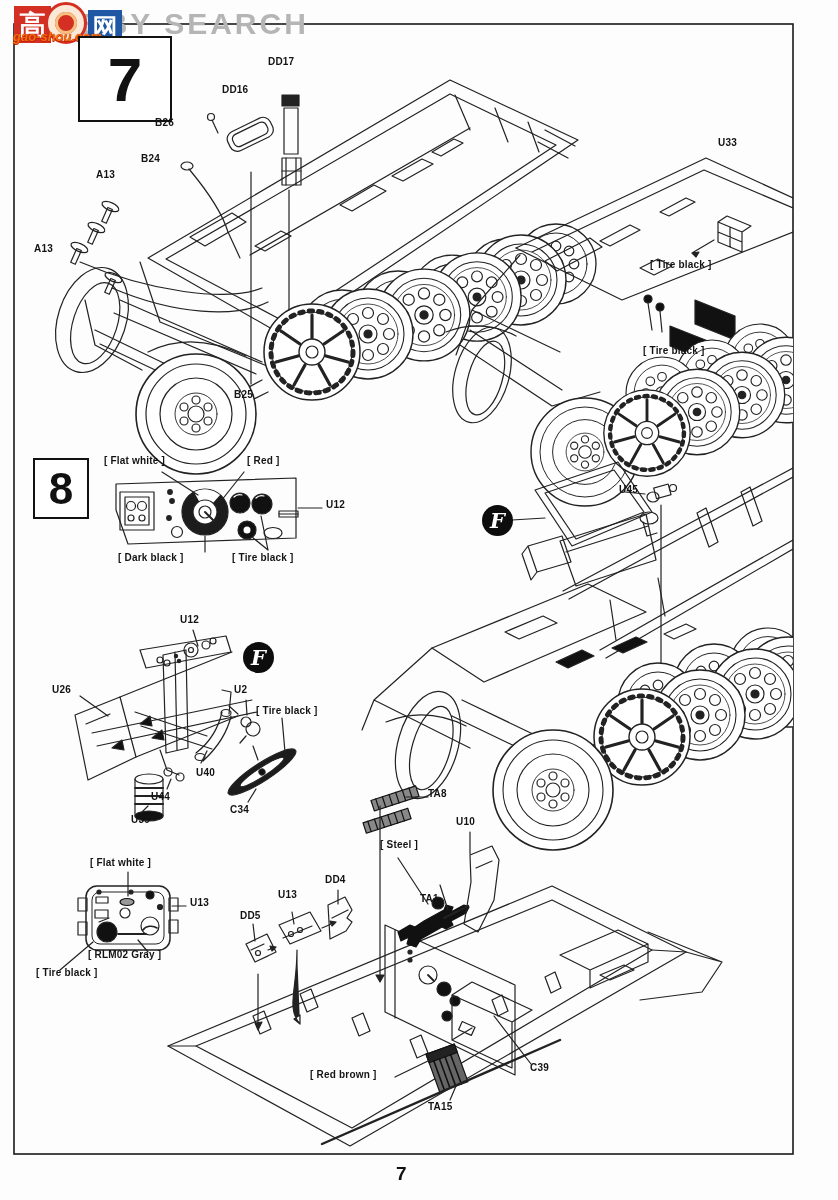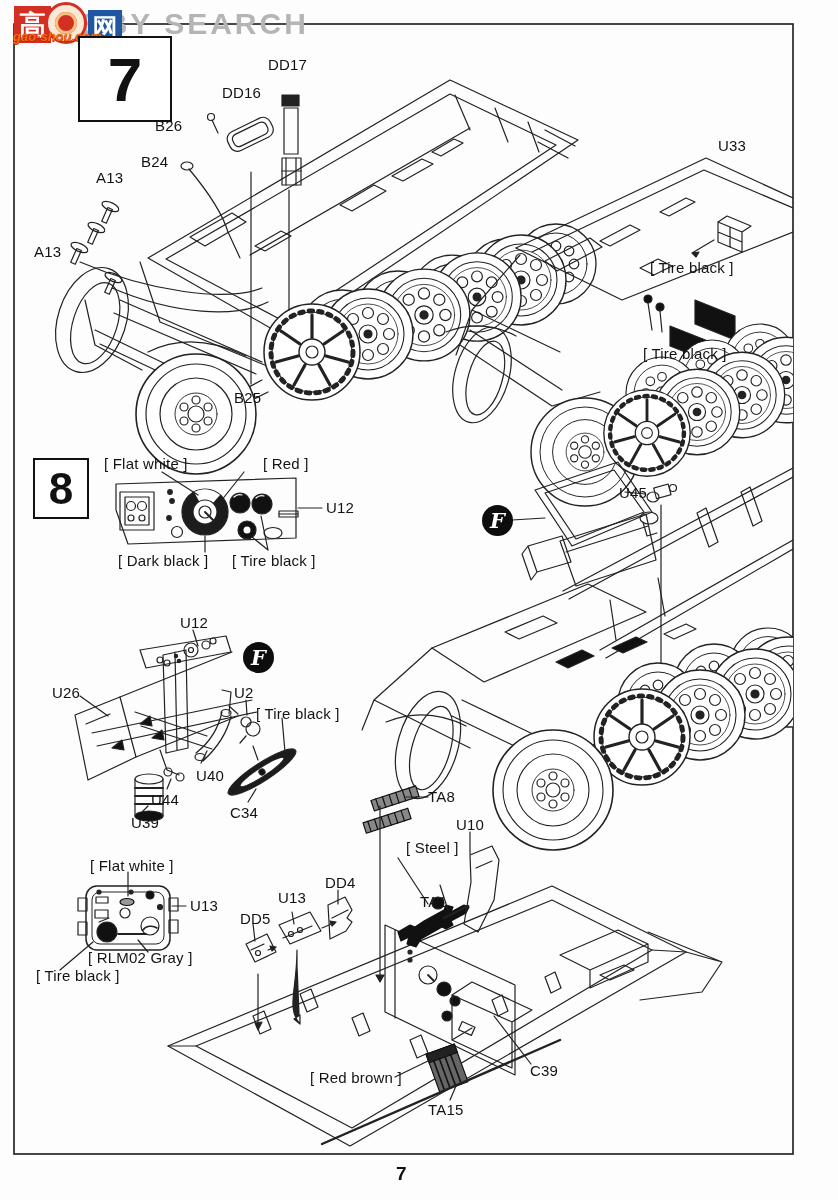--- a/index.html
+++ b/index.html
@@ -1,20 +1,20 @@
 <!DOCTYPE html>
 <html><head>
 <meta charset="utf-8">
 <style>
   html,body{margin:0;padding:0;background:#fff;}
   .page{position:relative;width:838px;height:1200px;background:#fdfdfd;overflow:hidden;
         font-family:"Liberation Sans",sans-serif;}
   svg{position:absolute;left:0;top:0;}
   
-  .lbl{position:absolute;font-weight:normal;font-size:15px;color:#131313;white-space:nowrap;
+  .lbl{position:absolute;font-weight:bold;font-size:10px;color:#131313;white-space:nowrap;
        letter-spacing:.2px;line-height:1;}
   
   .stepbox{position:absolute;border:2.5px solid #111;background:#fff;color:#111;
            display:flex;align-items:center;justify-content:center;font-weight:bold;}
   .step7{left:78px;top:36px;width:90px;height:82px;font-size:62px;}
   .step8{left:33px;top:458px;width:52px;height:57px;font-size:44px;}
   
   .fmark{position:absolute;width:31px;height:31px;border-radius:50%;background:#0d0d0d;color:#fff;
          display:flex;align-items:center;justify-content:center;
          font-family:"DejaVu Serif",serif;font-style:italic;font-weight:bold;font-size:21px;}
@@ -459,37 +459,37 @@
   <div class="lbl" style="left:155px;top:118px;">B26</div>
   <div class="lbl" style="left:141px;top:154px;">B24</div>
   <div class="lbl" style="left:96px;top:170px;">A13</div>
   <div class="lbl" style="left:34px;top:244px;">A13</div>
   <div class="lbl" style="left:234px;top:390px;">B25</div>
   <div class="lbl" style="left:718px;top:138px;">U33</div>
   <div class="lbl" style="left:650px;top:260px;">[ Tire black ]</div>
   <div class="lbl" style="left:643px;top:346px;">[ Tire black ]</div>
 
   <div class="lbl" style="left:104px;top:456px;">[ Flat white ]</div>
-  <div class="lbl" style="left:239px;top:456px;padding-left:24px;">[ Red ]</div>
+  <div class="lbl" style="left:223px;top:456px;padding-left:24px;">[ Red ]</div>
   <div class="lbl" style="left:326px;top:500px;">U12</div>
   <div class="lbl" style="left:118px;top:553px;">[ Dark black ]</div>
   <div class="lbl" style="left:232px;top:553px;">[ Tire black ]</div>
   <div class="lbl" style="left:180px;top:615px;">U12</div>
   <div class="lbl" style="left:52px;top:685px;">U26</div>
   <div class="lbl" style="left:234px;top:685px;">U2</div>
   <div class="lbl" style="left:256px;top:706px;">[ Tire black ]</div>
   <div class="lbl" style="left:196px;top:768px;">U40</div>
   <div class="lbl" style="left:151px;top:792px;">U44</div>
   <div class="lbl" style="left:131px;top:815px;">U39</div>
   <div class="lbl" style="left:230px;top:805px;">C34</div>
   <div class="lbl" style="left:598px;top:485px;padding-left:21px;">U45</div>
 
   <div class="lbl" style="left:428px;top:789px;">TA8</div>
   <div class="lbl" style="left:456px;top:817px;">U10</div>
-  <div class="lbl" style="left:392px;top:840px;padding-left:14px;">[ Steel ]</div>
+  <div class="lbl" style="left:380px;top:840px;">[ Steel ]</div>
   <div class="lbl" style="left:420px;top:870px;margin-top:24px;">TA1</div>
   <div class="lbl" style="left:325px;top:875px;">DD4</div>
   <div class="lbl" style="left:240px;top:911px;">DD5</div>
   <div class="lbl" style="left:278px;top:890px;">U13</div>
   <div class="lbl" style="left:90px;top:858px;">[ Flat white ]</div>
   <div class="lbl" style="left:190px;top:898px;">U13</div>
   <div class="lbl" style="left:88px;top:950px;">[ RLM02 Gray ]</div>
   <div class="lbl" style="left:36px;top:968px;">[ Tire black ]</div>
   <div class="lbl" style="left:310px;top:1070px;">[ Red brown ]</div>
   <div class="lbl" style="left:428px;top:1102px;">TA15</div>

